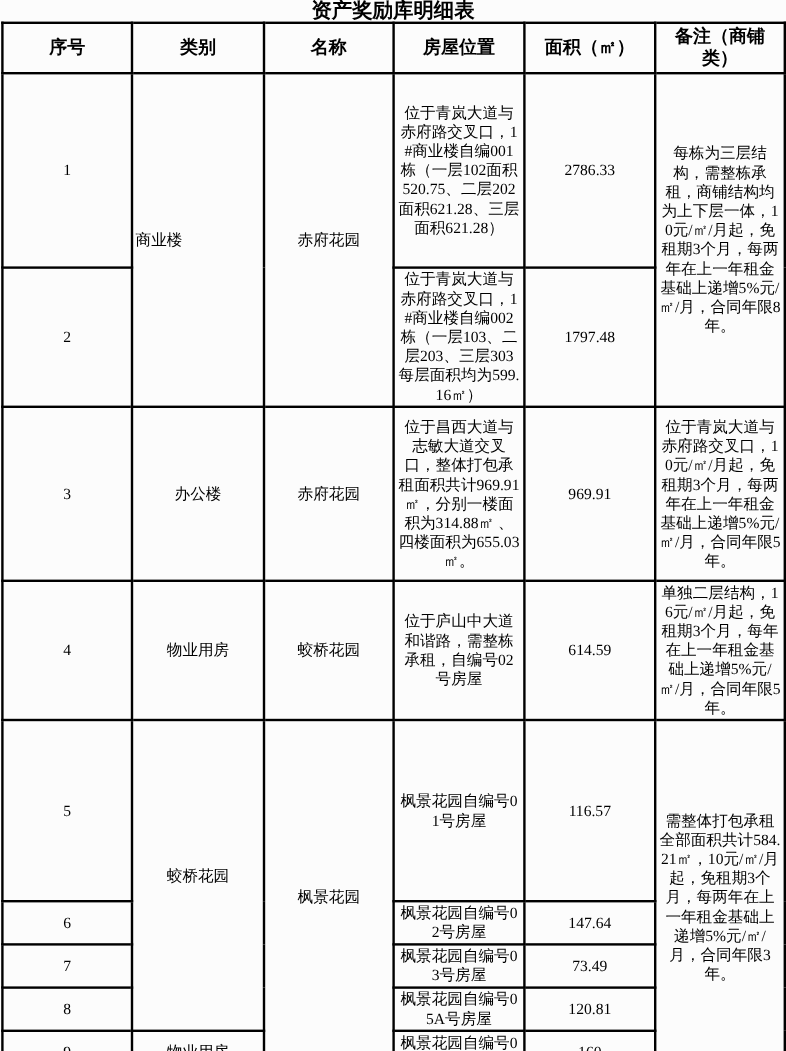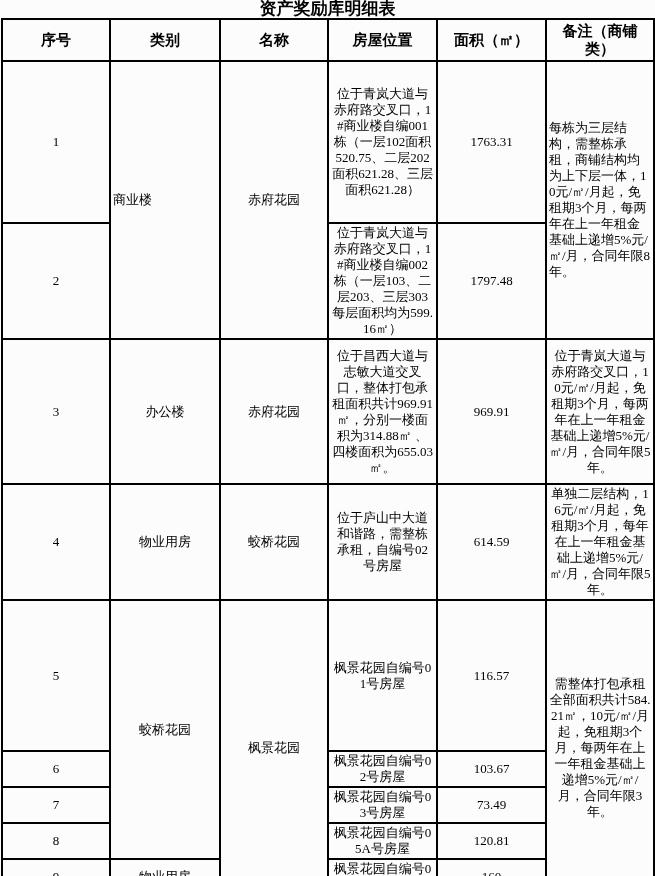--- a/index.html
+++ b/index.html
@@ -45,21 +45,21 @@
     line-height: 18px;
   }
   td.cat-left { text-align: left; padding-left: 3px; margin-left: 48px; }
   td.v-top { vertical-align: top; }
   .r1box {
     height: 156px;
     display: flex;
     flex-direction: column;
     justify-content: center;
   }
-  .r1box.center { align-items: center; text-align: left; }
+  .r1box.center { align-items: center; text-align: center; }
   .r1box.left { align-items: flex-start; text-align: center; }
 </style>
 </head>
 <body>
 
 <div class="page">
 
   <div class="doc-title">资产奖励库明细表</div>
 
   <table class="asset">
@@ -83,21 +83,21 @@
 
     <tr style="height:162px">
       <td>1</td>
       <td class="v-top" rowspan="2">
         <div class="r1box left">商业楼</div>
       </td>
       <td class="v-top" rowspan="2">
         <div class="r1box center">赤府花园</div>
       </td>
       <td>位于青岚大道与赤府路交叉口，1#商业楼自编001栋（一层102面积520.75、二层202面积621.28、三层面积621.28）</td>
-      <td>1763.31</td>
+      <td>2786.33</td>
       <td class="v-top" rowspan="2">
         <div class="r1box center">每栋为三层结构，需整栋承租，商铺结构均为上下层一体，10元/㎡/月起，免租期3个月，每两年在上一年租金基础上递增5%元/㎡/月，合同年限8年。</div>
       </td>
     </tr>
 
     <tr style="height:113px">
       <td>2</td>
       <td>位于青岚大道与赤府路交叉口，1#商业楼自编002栋（一层103、二层203、三层303每层面积均为599.16㎡）</td>
       <td>1797.48</td>
     </tr>
@@ -125,21 +125,21 @@
       <td rowspan="4">蛟桥花园</td>
       <td rowspan="5">枫景花园</td>
       <td>枫景花园自编号01号房屋</td>
       <td>116.57</td>
       <td rowspan="5">需整体打包承租全部面积共计584.21㎡，10元/㎡/月起，免租期3个月，每两年在上一年租金基础上递增5%元/㎡/月，合同年限3年。</td>
     </tr>
 
     <tr style="height:33px">
       <td>6</td>
       <td>枫景花园自编号02号房屋</td>
-      <td>103.67</td>
+      <td>147.64</td>
     </tr>
 
     <tr style="height:34px">
       <td>7</td>
       <td>枫景花园自编号03号房屋</td>
       <td>73.49</td>
     </tr>
 
     <tr style="height:33px">
       <td>8</td>

